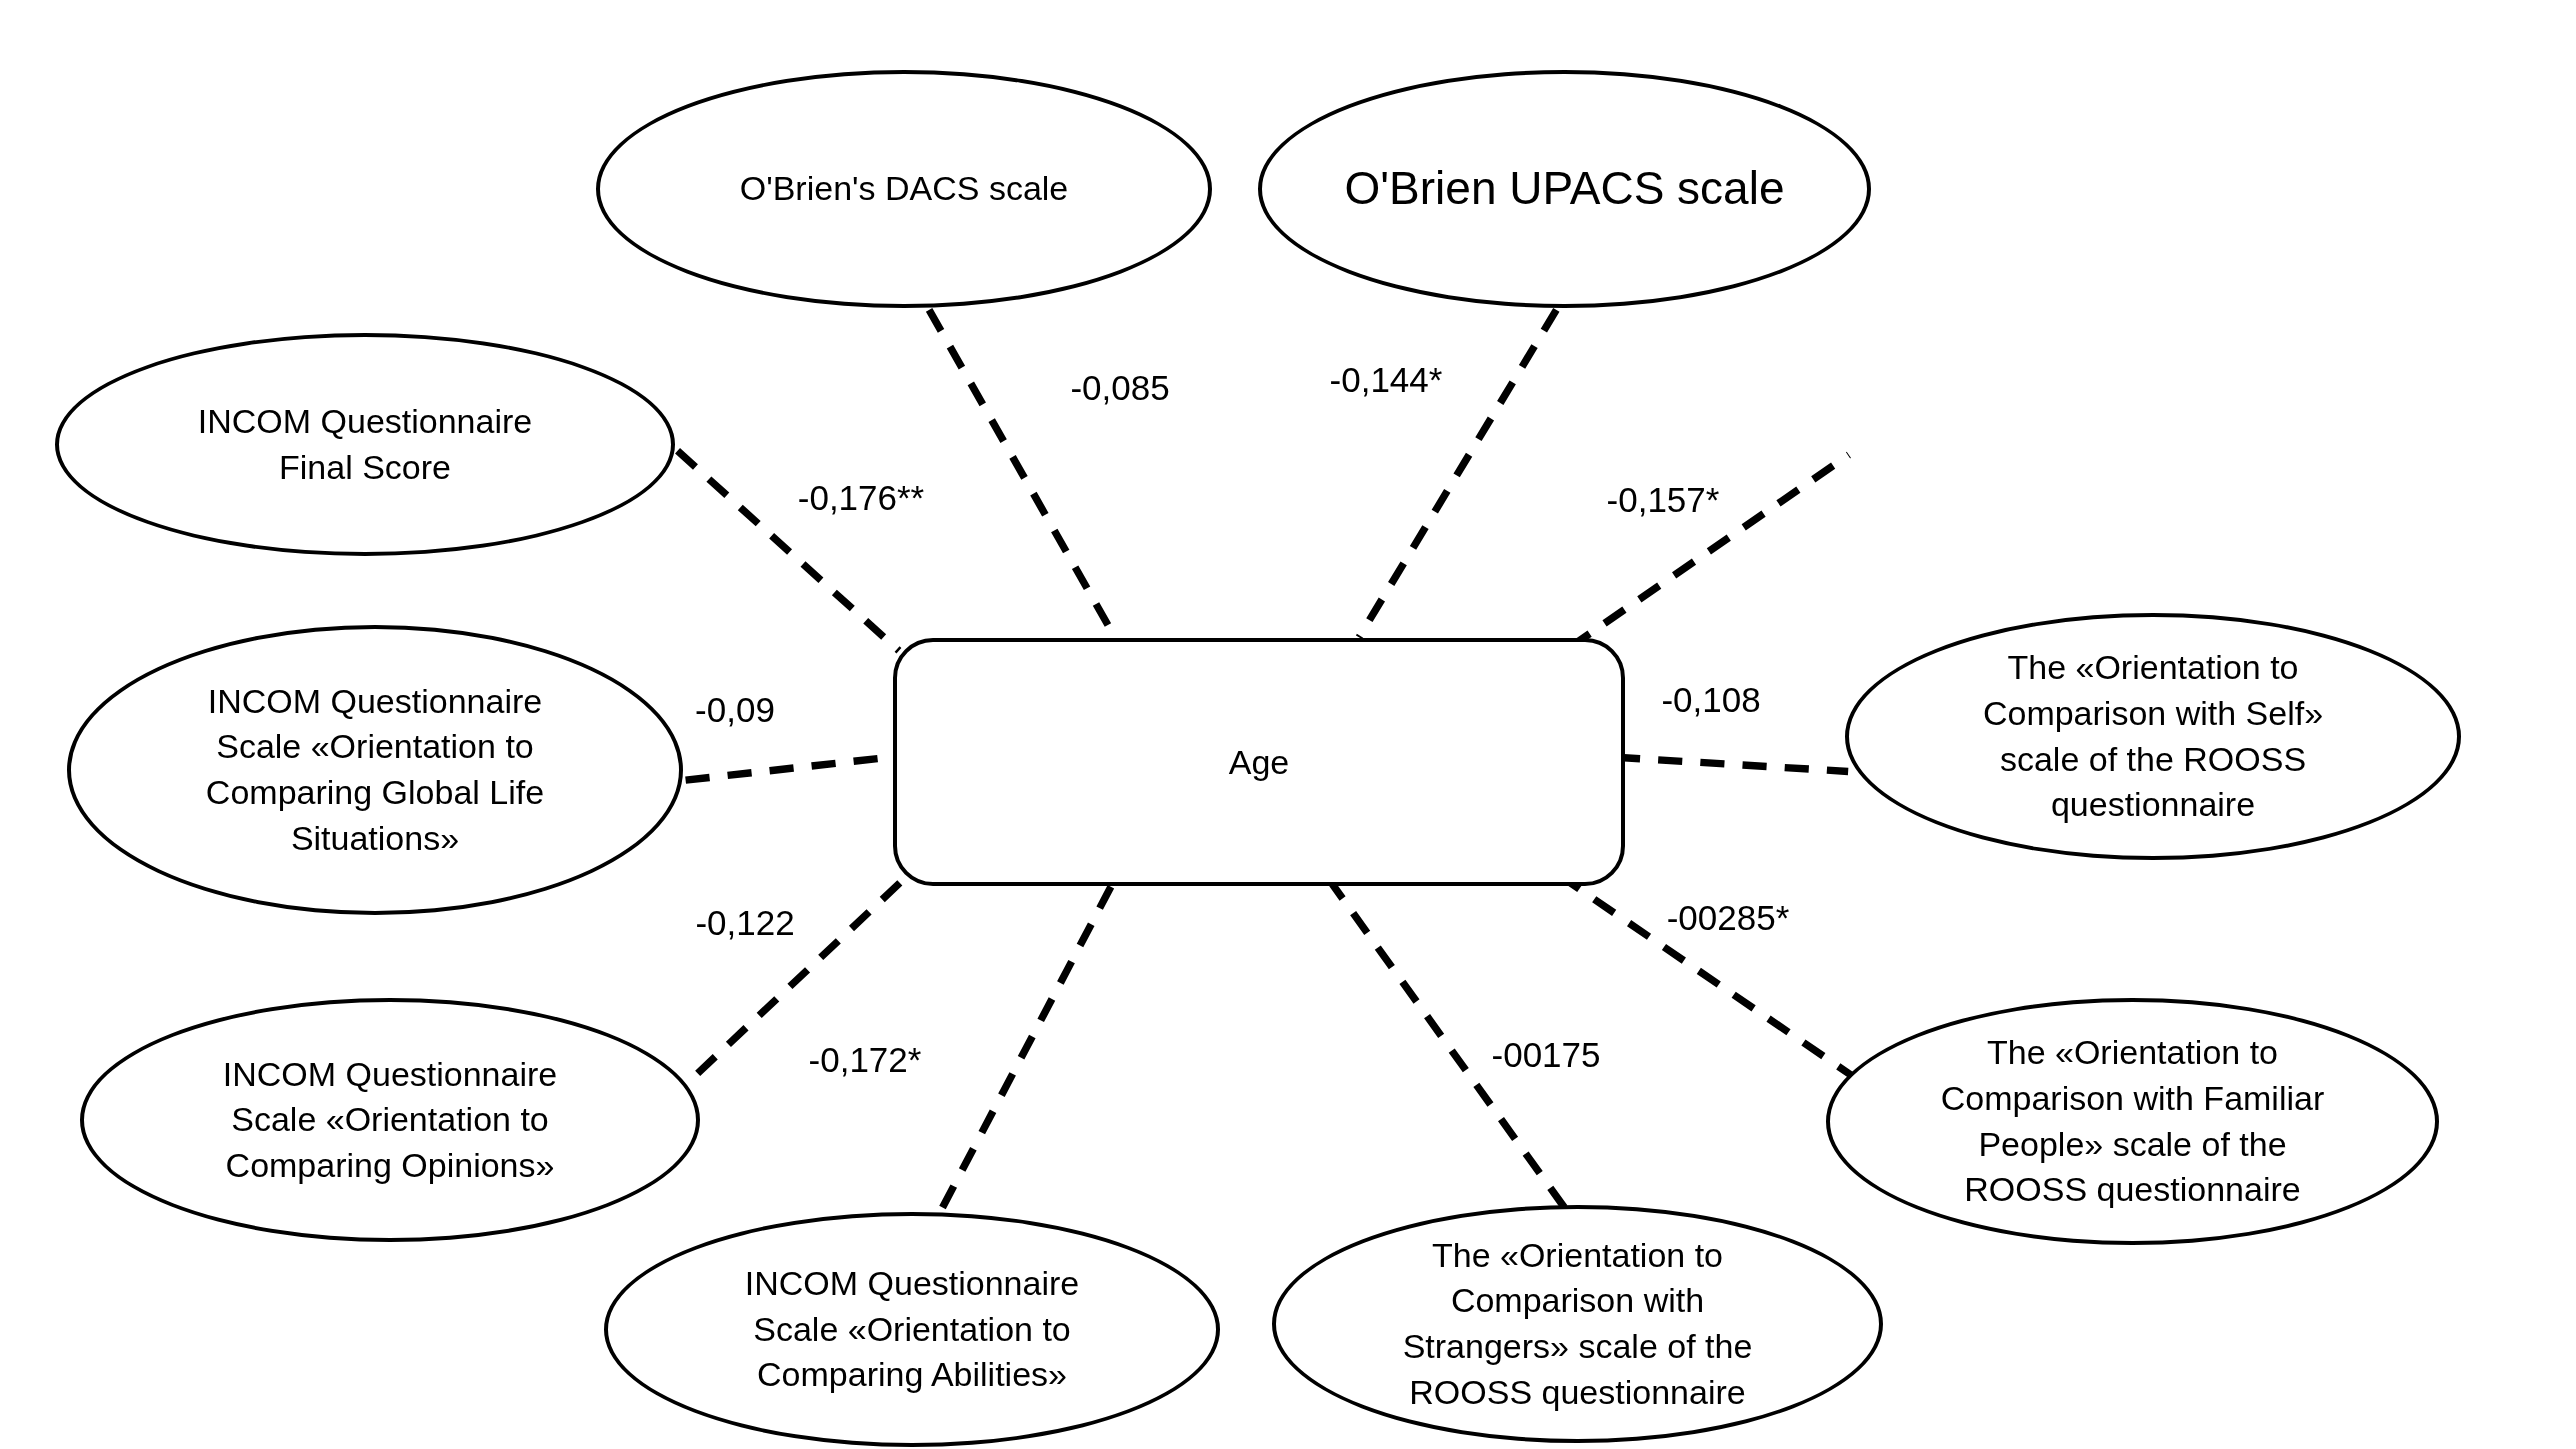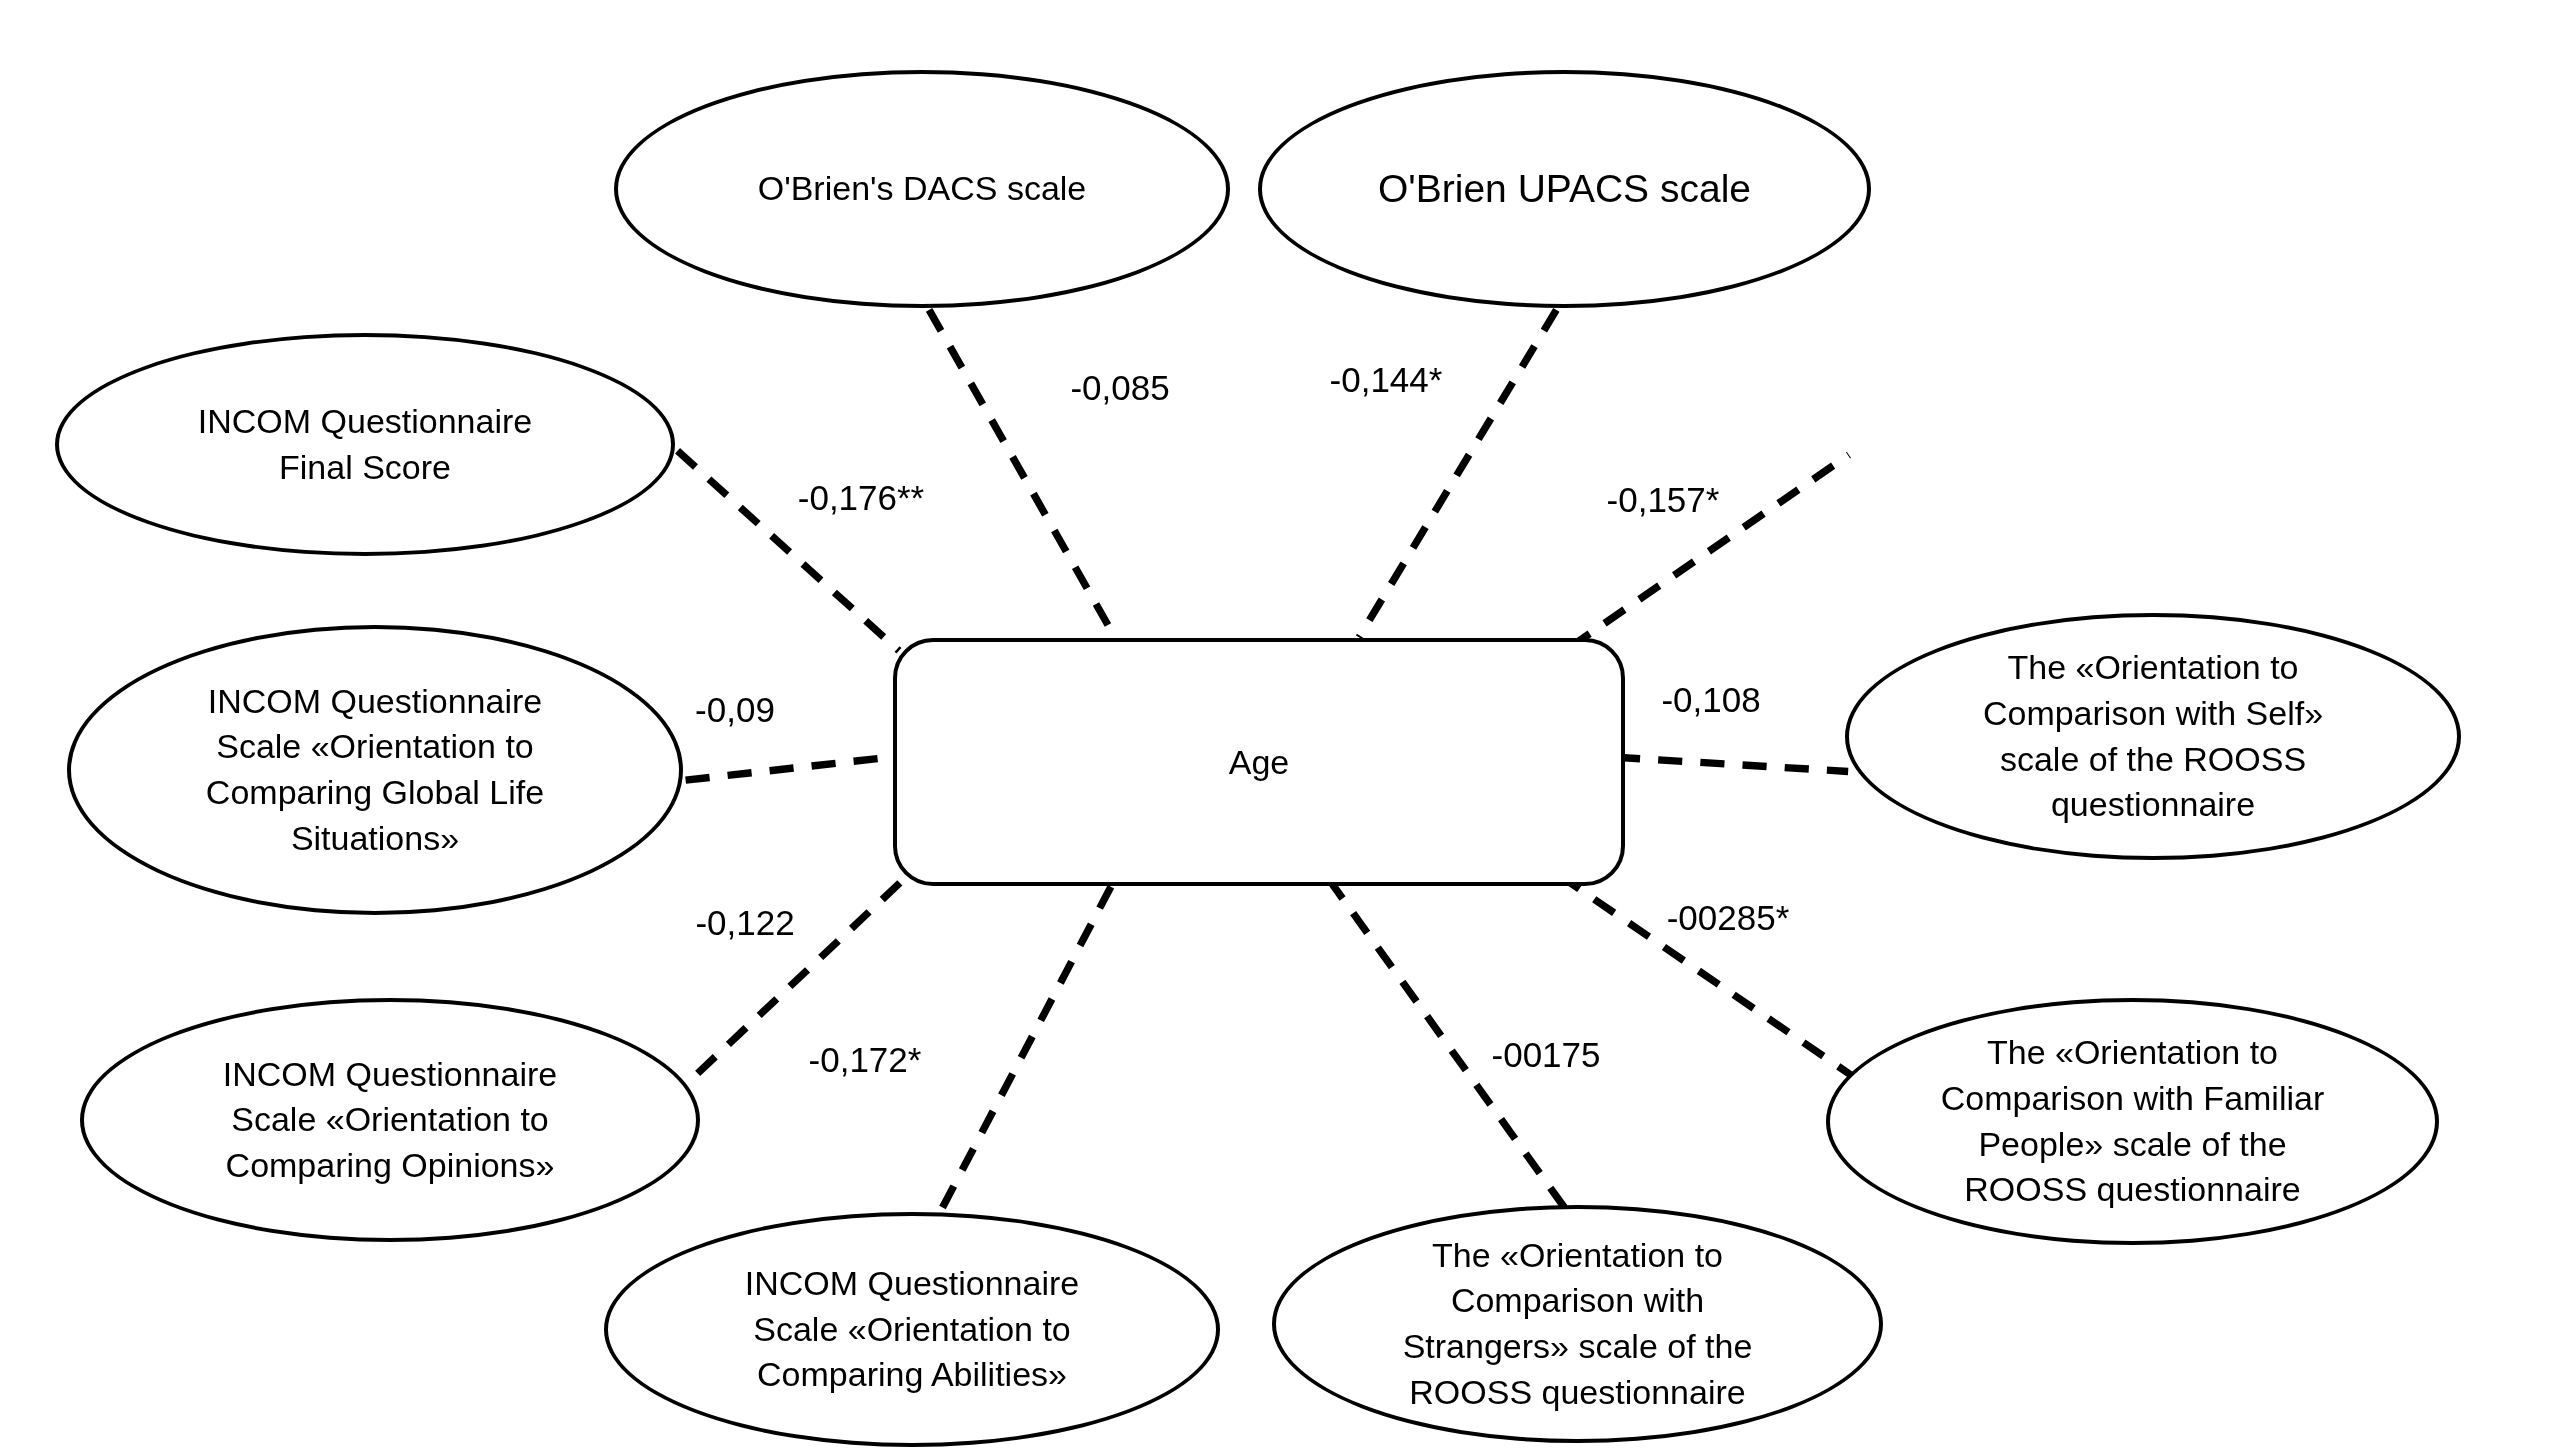--- a/index.html
+++ b/index.html
@@ -36,21 +36,21 @@
     background: #ffffff;
     display: flex;
     align-items: center;
     justify-content: center;
     text-align: center;
     font-size: 34px;
     line-height: 1.34;
     white-space: pre-line;
     padding: 0 47px;
   }
-  .node.big { font-size: 39px; }
+  .node.big { font-size: 46px; }
   .center-box {
     position: absolute;
     left: 893px; top: 638px;
     width: 732px; height: 248px;
     border: 4.7px solid #000000;
     border-radius: 40px;
     background: #ffffff;
     display: flex;
     align-items: center;
     justify-content: center;
@@ -58,21 +58,21 @@
     font-size: 34px;
   }
   .edge-label {
     position: absolute;
     transform: translate(-50%, -50%);
     font-size: 35px;
     white-space: nowrap;
     background: transparent;
   }
   
-  .n0 { left: 614px;  top: 70px;  width: 616px; height: 238px; }
+  .n0 { left: 596px;  top: 70px;  width: 616px; height: 238px; }
   .n1 { left: 1258px; top: 70px;  width: 613px; height: 238px; }
   .n2 { left: 55px;   top: 333px;  width: 620px; height: 223px; }
   .n3 { left: 67px;  top: 625px;  width: 616px; height: 290px; }
   .n4 { left: 80px;  top: 998px; width: 620px; height: 244px; }
   .n5 { left: 604px;  top: 1212px; width: 616px; height: 235px; }
   .n6 { left: 1272px; top: 1205px; width: 611px; height: 238px; }
   .n7 { left: 1845px; top: 335px;  width: 618px; height: 223px; }
   .n8 { left: 1845px; top: 613px;  width: 616px; height: 247px; }
   .n9 { left: 1826px; top: 998px; width: 613px; height: 247px; }
   

